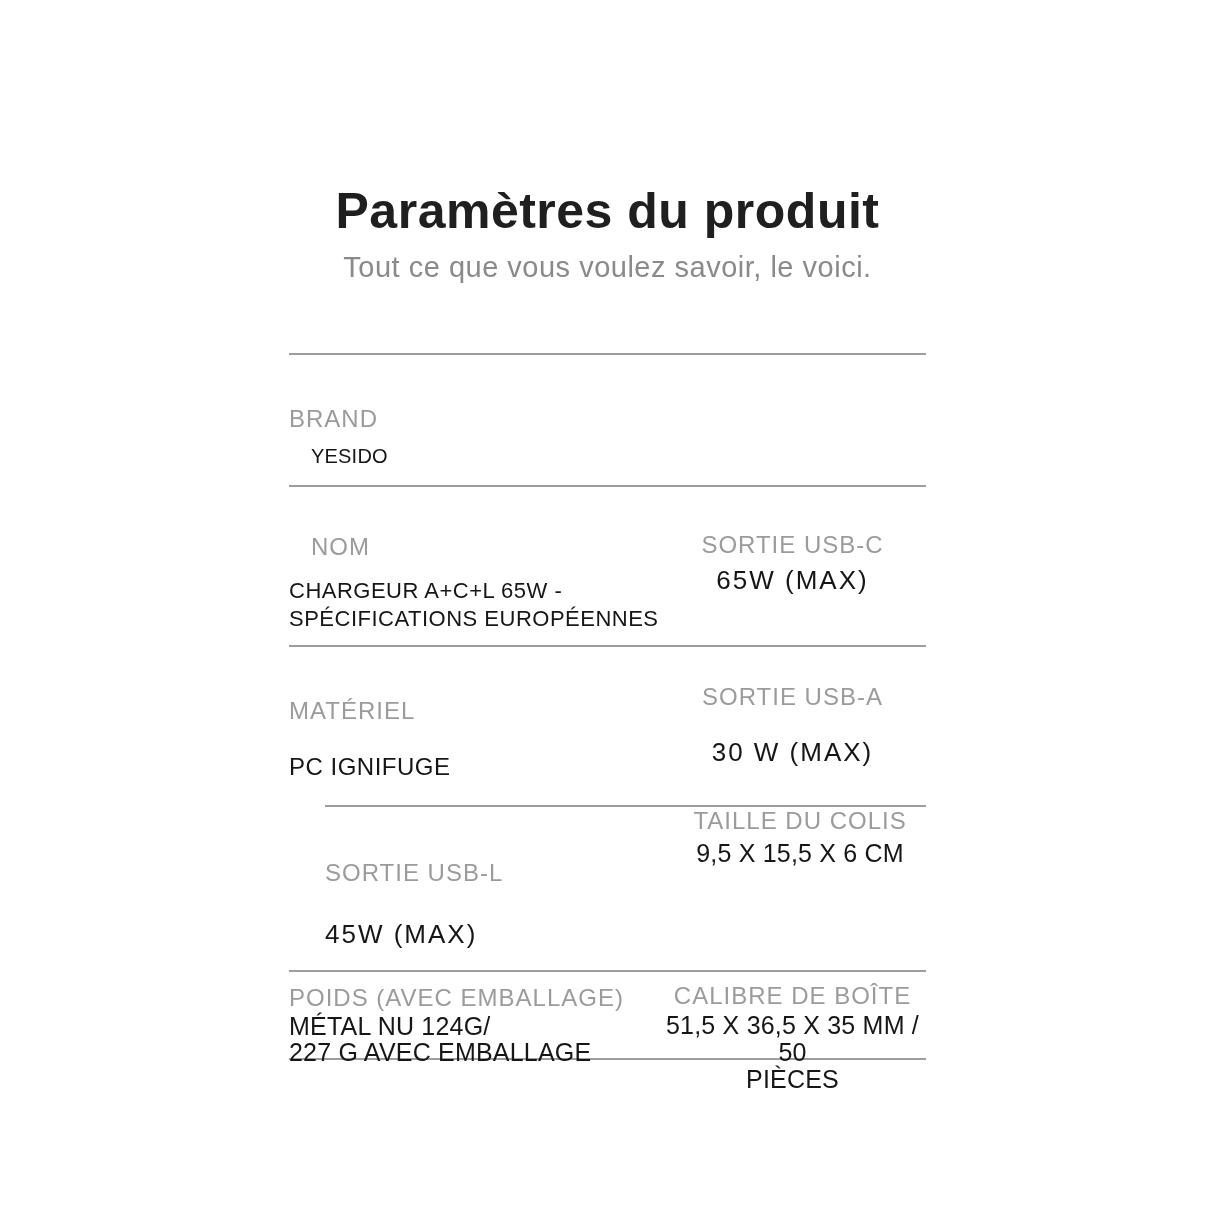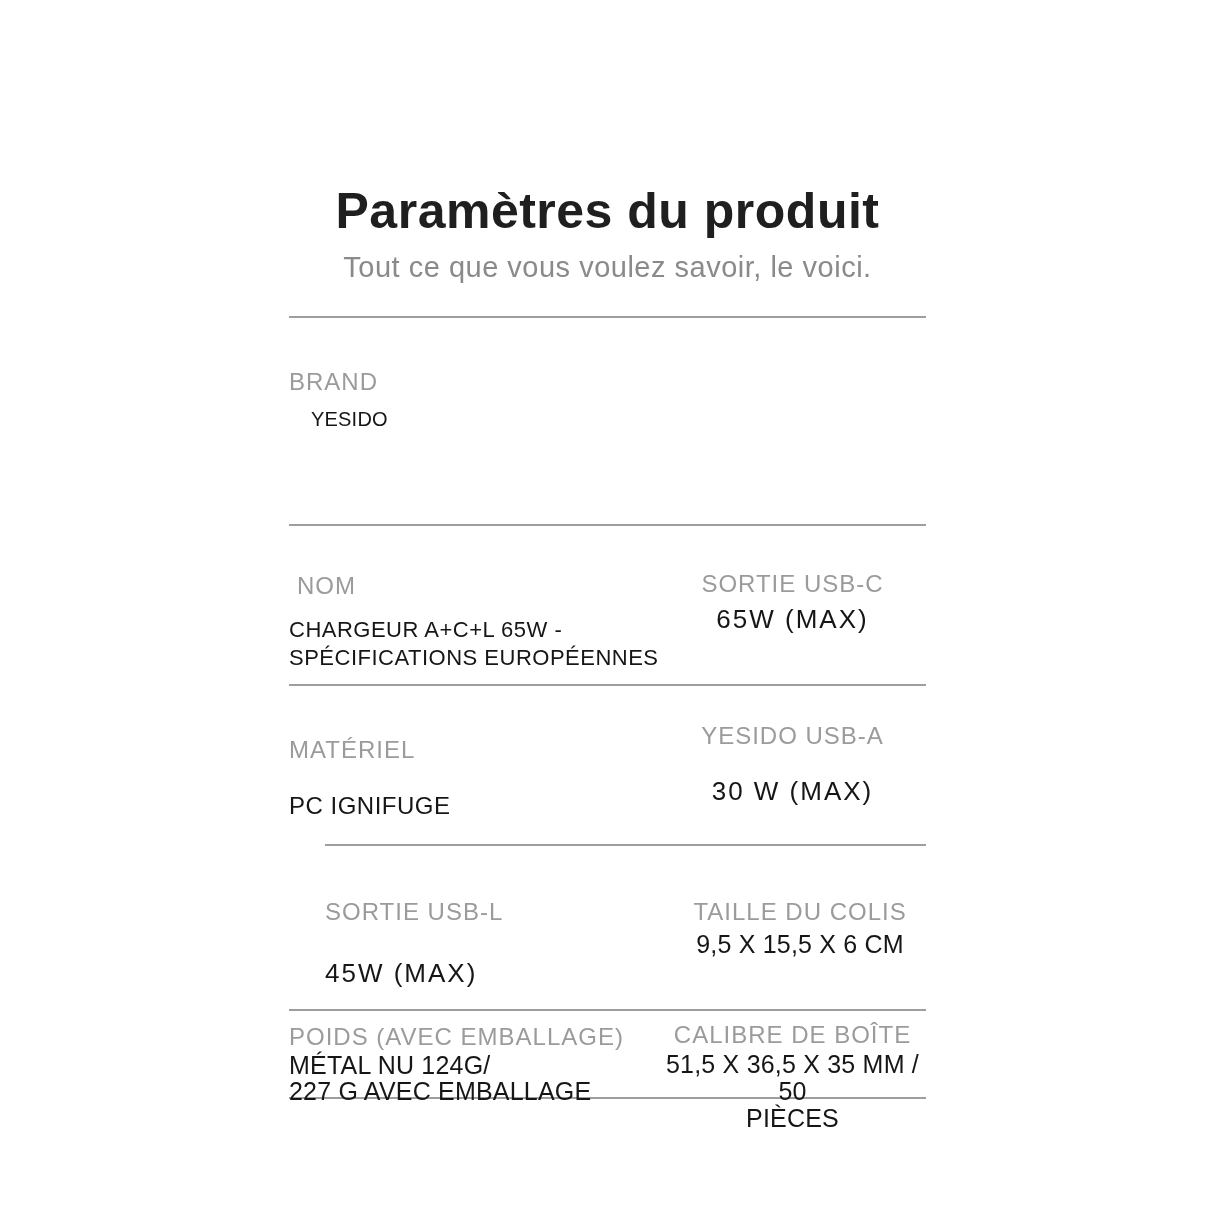--- a/index.html
+++ b/index.html
@@ -36,45 +36,45 @@
   .cell-left{width:370px;text-align:left;}
   .cell-right{width:267px;text-align:center;}
   .label{
     font-size:24px;color:var(--label);letter-spacing:1px;line-height:28px;
   }
   .value{
     color:var(--value);letter-spacing:0.5px;
   }
 
   
-  .r1{height:208px;}
+  .r1{height:132px;margin-top:37px;}
   .r1 .cell{padding-top:50px;}
   .r1 .value{margin-top:12px;font-size:20px;font-weight:500;letter-spacing:0.2px;}
   .r1 .cell-left .value{padding-left:22px;}
 
   
   .r2{height:160px;}
   .r2 .cell-left{padding-top:46px;}
-  .r2 .cell-left .label{padding-left:8px;}
+  .r2 .cell-left .label{padding-left:8px;margin-left:14px;}
   .r2 .cell-left .value{margin-top:16px;font-size:22px;line-height:28px;}
   .r2 .cell-right{padding-top:44px;}
   .r2 .cell-right .value{margin-top:6px;font-size:26px;letter-spacing:2px;}
 
   
   .r3{height:160px;}
   .r3 .cell-left{padding-top:50px;}
   .r3 .cell-left .value{margin-top:28px;font-size:24px;}
   .r3 .cell-right{padding-top:36px;}
   .r3 .cell-right .value{margin-top:26px;font-size:26px;letter-spacing:2px;}
 
   
   .r4{height:165px;margin-left:36px;}
   .r4 .cell-left{padding-top:52px;}
   .r4 .cell-left .value{margin-top:32px;font-size:26px;letter-spacing:2px;}
-  .r4 .cell-right{padding-top:52px;}
+  .r4 .cell-right{}
   .r4 .cell-right .value{margin-top:4px;font-size:25px;letter-spacing:0.2px;}
 
   
   .r5{height:90px;}
   .r5 .cell-left{padding-top:12px;}
   .r5 .cell-left .value{margin-top:1px;font-size:25px;line-height:26px;letter-spacing:0.2px;}
   .r5 .cell-right{padding-top:10px;}
   .r5 .cell-right .value{margin-top:2px;font-size:25px;line-height:27px;letter-spacing:0.2px;}
 </style>
 </head>
@@ -109,21 +109,21 @@
         <div class="value">65W (MAX)</div>
       </div>
     </div>
 
     <div class="spec-row r3">
       <div class="cell cell-left">
         <div class="label">MATÉRIEL</div>
         <div class="value">PC IGNIFUGE</div>
       </div>
       <div class="cell cell-right">
-        <div class="label">YESIDO USB-A</div>
+        <div class="label">SORTIE USB-A</div>
         <div class="value">30 W (MAX)</div>
       </div>
     </div>
 
     <div class="spec-row r4">
       <div class="cell cell-left">
         <div class="label">SORTIE USB-L</div>
         <div class="value">45W (MAX)</div>
       </div>
       <div class="cell cell-right">

